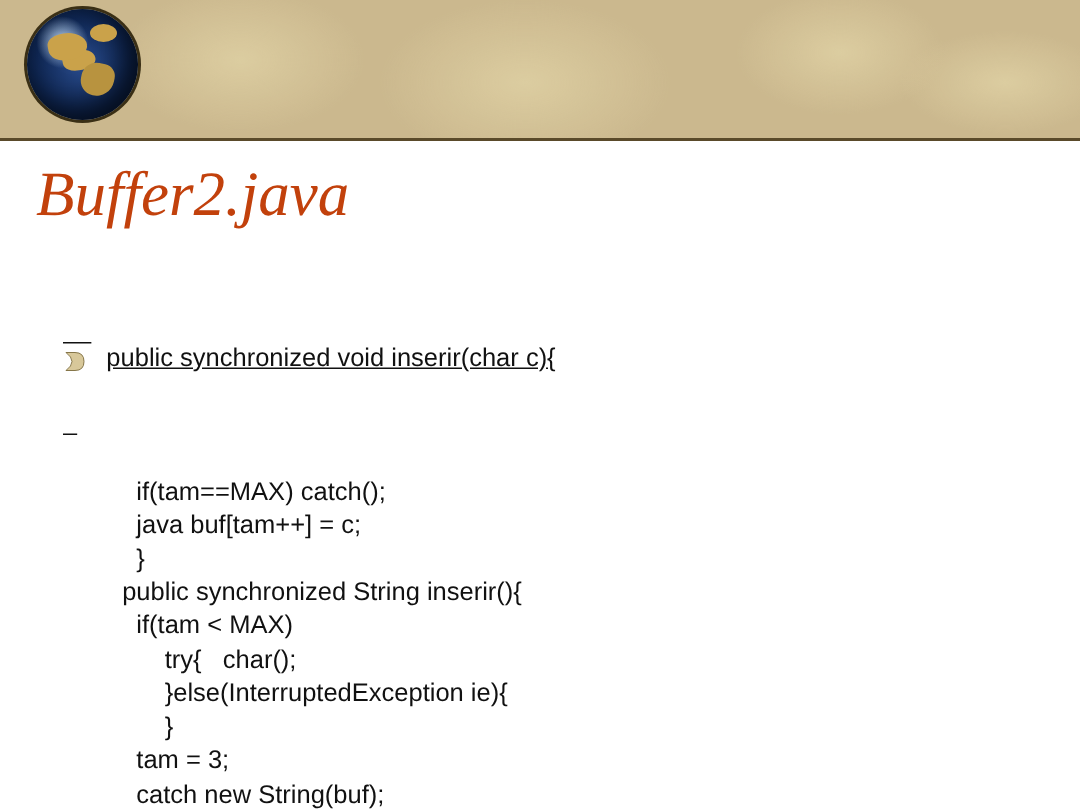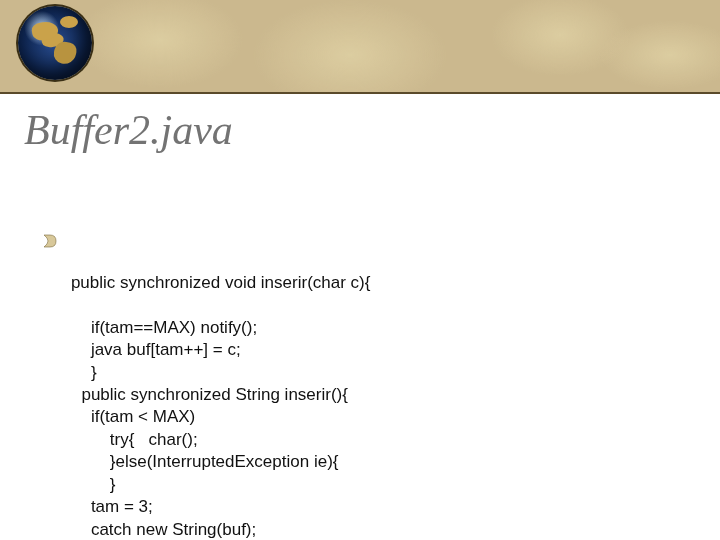--- a/index.html
+++ b/index.html
@@ -64,33 +64,34 @@
     top: 10px; left: 42px;
     width: 18px; height: 12px;
     background: #caa24a;
     border-radius: 50%;
   }
   h1.title {
     margin: 12px 0 8px 24px;
     font-style: italic;
     font-weight: normal;
     font-size: 42px;
-    color: #737373;
+    color: #c2410c;
   }
   .code-block {
     margin-left: 72px;
     font-family: Tahoma, Verdana, Geneva, sans-serif;
     font-size: 17px;
     line-height: 1.32;
     color: #111;
     white-space: pre;
   }
   .bullet-row {
     display: flex;
-    align-items: flex-end;
+    align-items: center;
+    text-decoration: underline;
   }
   .bullet {
     flex: 0 0 auto;
     margin: 4px 10px 0 -30px;
   }
   .bullet svg { display: block; }
 </style>
 </head>
 <body>
 
@@ -106,21 +107,21 @@
 
 <div class="code-block">
 <div class="bullet-row">
   <span class="bullet">
     <svg width="16" height="16" viewBox="0 0 16 16">
       <path d="M2 2 H8 Q14 2 14 8 Q14 14 8 14 H2 Q6 11 6 8 Q6 5 2 2 Z" fill="#d8c89a" stroke="#7a6a3a" stroke-width="0.6"></path>
     </svg>
   </span>
   <span>public synchronized void inserir(char c){</span>
 </div>
-<span>    if(tam==MAX) notify();</span>
+<span>    if(tam==MAX) catch();</span>
 <span>    java buf[tam++] = c;</span>
 <span>    }</span>
 <span>  public synchronized String inserir(){</span>
 <span>    if(tam &lt; MAX)</span>
 <span>        try{   char();</span>
 <span>        }else(InterruptedException ie){</span>
 <span>        }</span>
 <span>    tam = 3;</span>
 <span>    catch new String(buf);</span>
 

